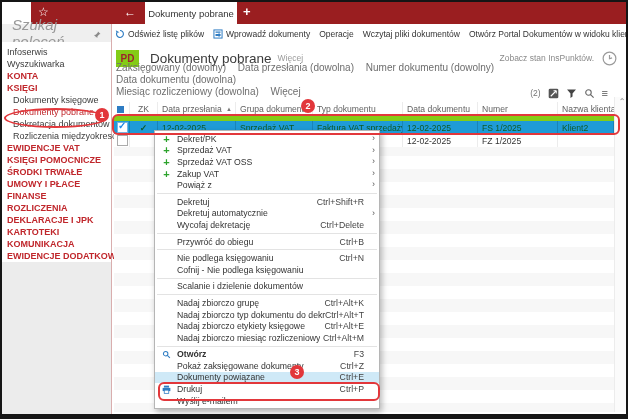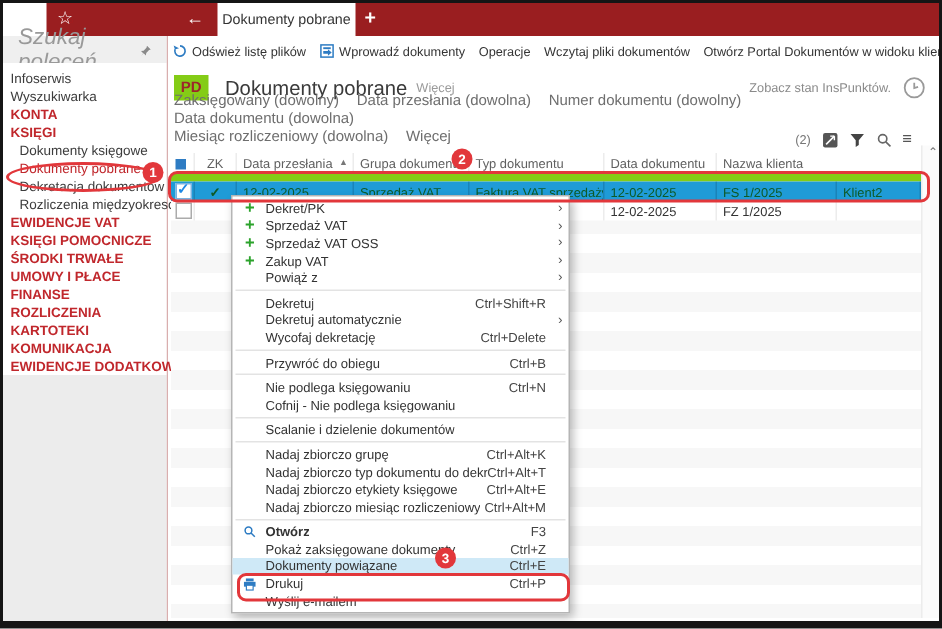--- a/index.html
+++ b/index.html
@@ -125,20 +125,21 @@
       <div class="nav-item sub">Dokumenty księgowe</div>
       <div class="nav-item sub sel">Dokumenty pobrane</div>
       <div class="nav-item sub">Dekretacja dokumentów</div>
       <div class="nav-item sub">Rozliczenia międzyokresowe</div>
       <div class="nav-item cat">EWIDENCJE VAT</div>
       <div class="nav-item cat">KSIĘGI POMOCNICZE</div>
       <div class="nav-item cat">ŚRODKI TRWAŁE</div>
       <div class="nav-item cat">UMOWY I PŁACE</div>
       <div class="nav-item cat">FINANSE</div>
       <div class="nav-item cat">ROZLICZENIA</div>
+      <div class="nav-item cat">DEKLARACJE I JPK</div>
       <div class="nav-item cat">KARTOTEKI</div>
       <div class="nav-item cat">KOMUNIKACJA</div>
       <div class="nav-item cat">EWIDENCJE DODATKOWE</div>
     </div>
     <div class="side-fill"></div>
   </div>
 
   <div class="toolbar">
     <div class="tool">
       <svg width="10" height="10" viewBox="0 0 16 16">
@@ -216,20 +217,21 @@
           <span class="selsq"></span>
         </div>
       <div class="cell c1">ZK</div>
       <div class="cell c2 sortcell">
           <span>Data przesłania</span>
           <span class="sort-asc">▲</span>
         </div>
       <div class="cell c3">Grupa dokumentu</div>
       <div class="cell c4">Typ dokumentu</div>
       <div class="cell c5">Data dokumentu</div>
+      <div class="cell c6">Numer</div>
       <div class="cell c7">Nazwa klienta</div>
     </div>
     <div class="grow selrow">
       <div class="cell c0">
           <span class="cb on"></span>
         </div>
       <div class="cell c1">
           <span class="zkmark">✓</span>
         </div>
       <div class="cell c2">12-02-2025</div>

